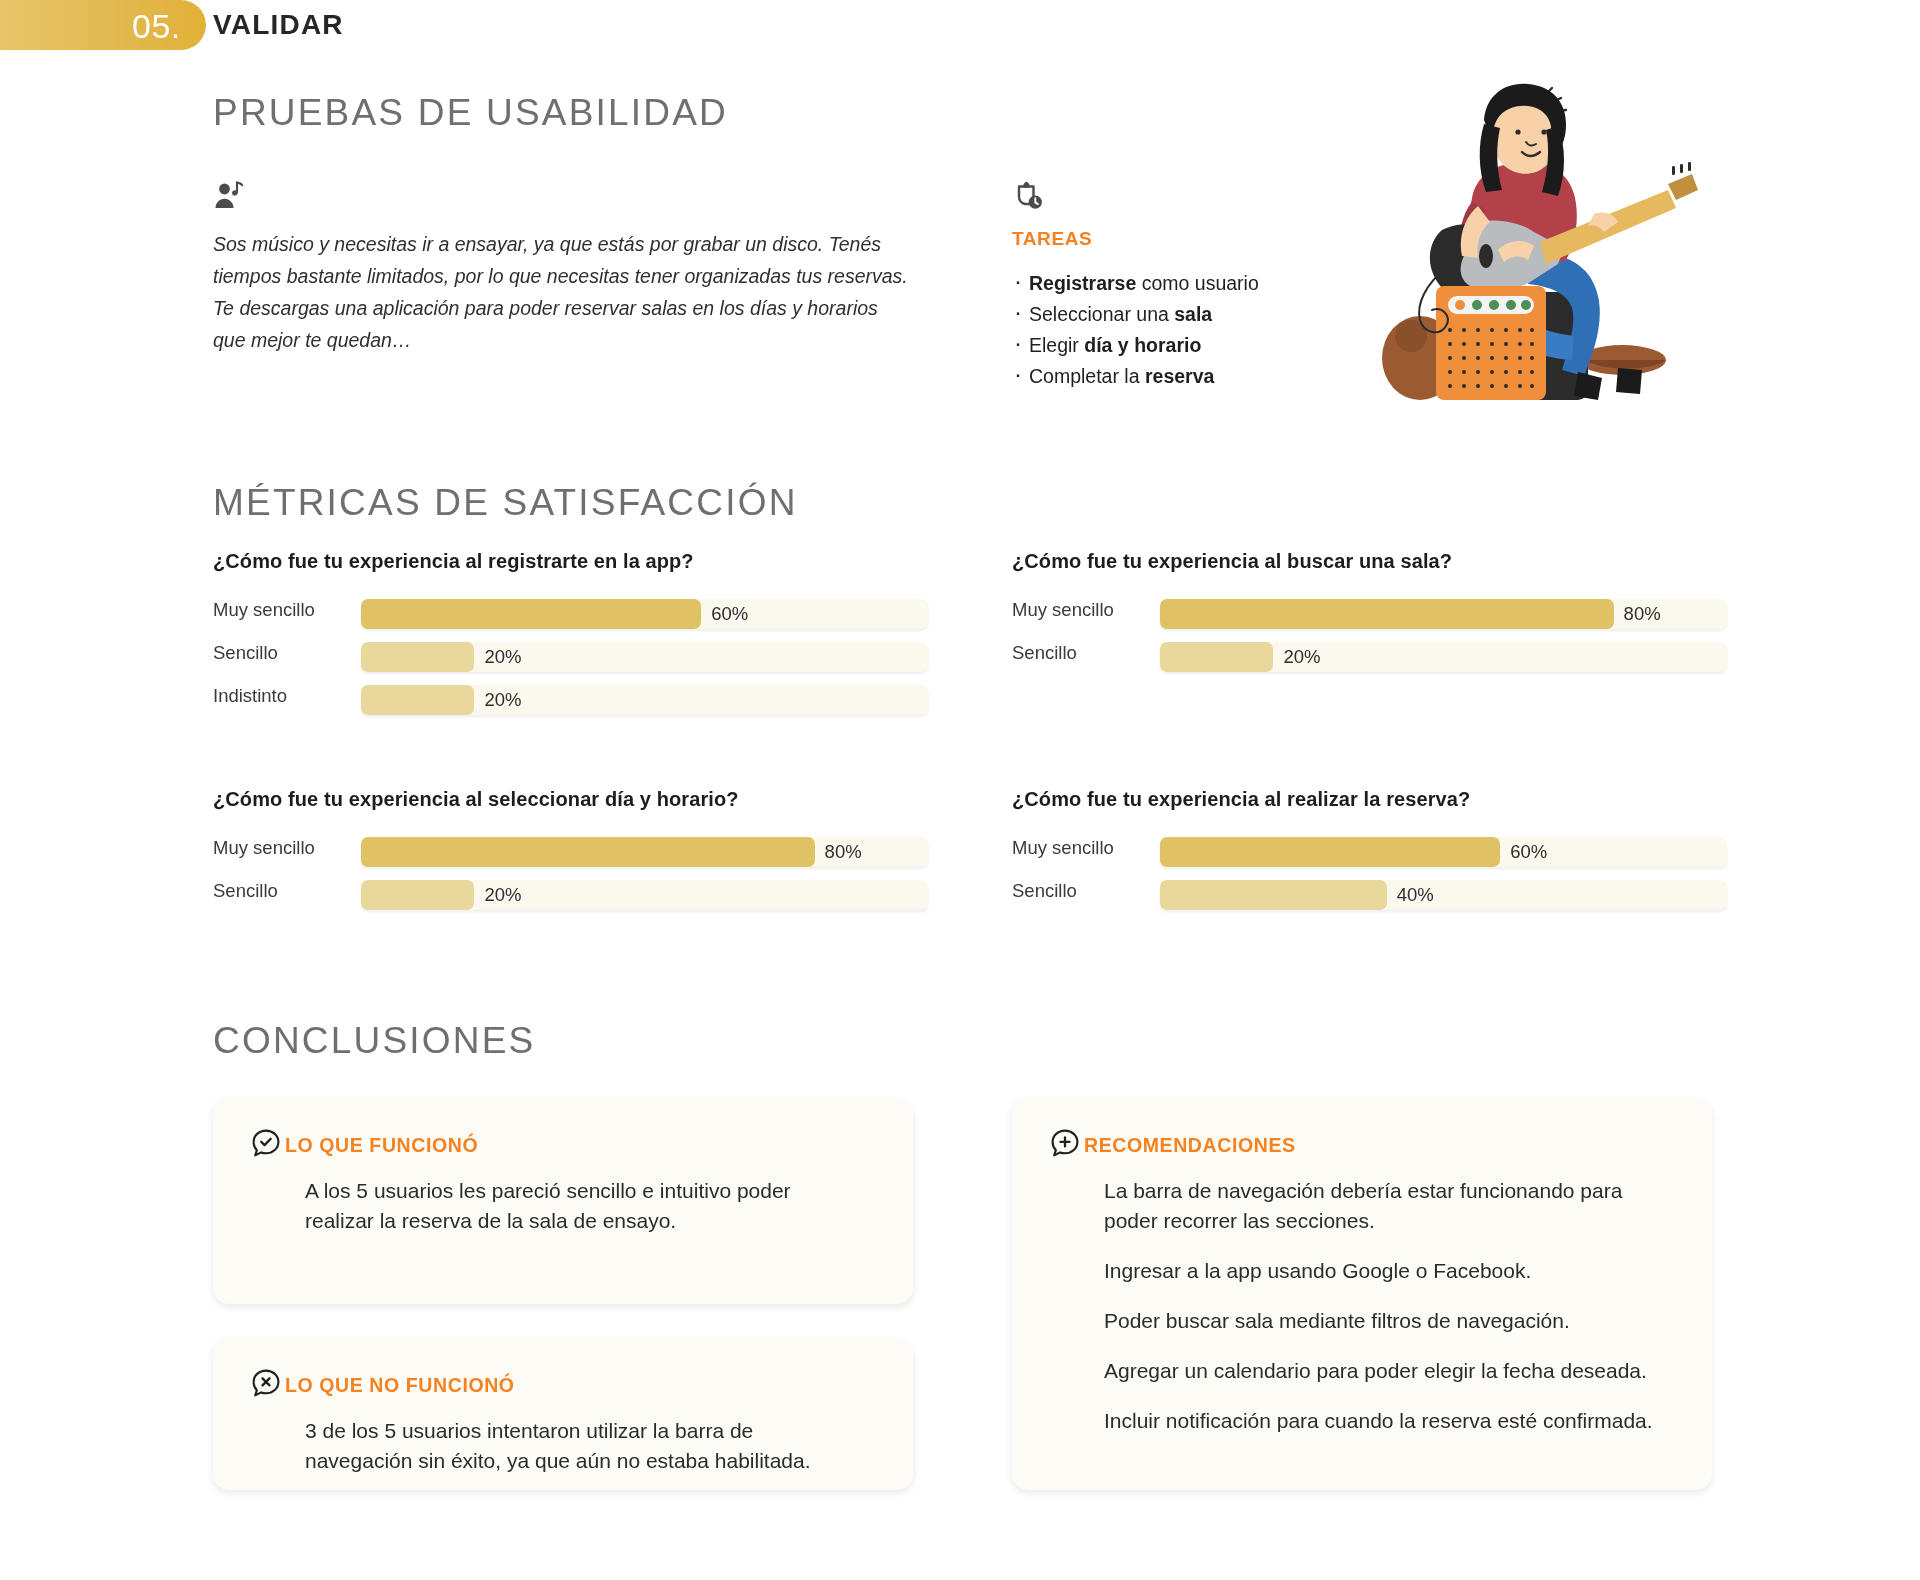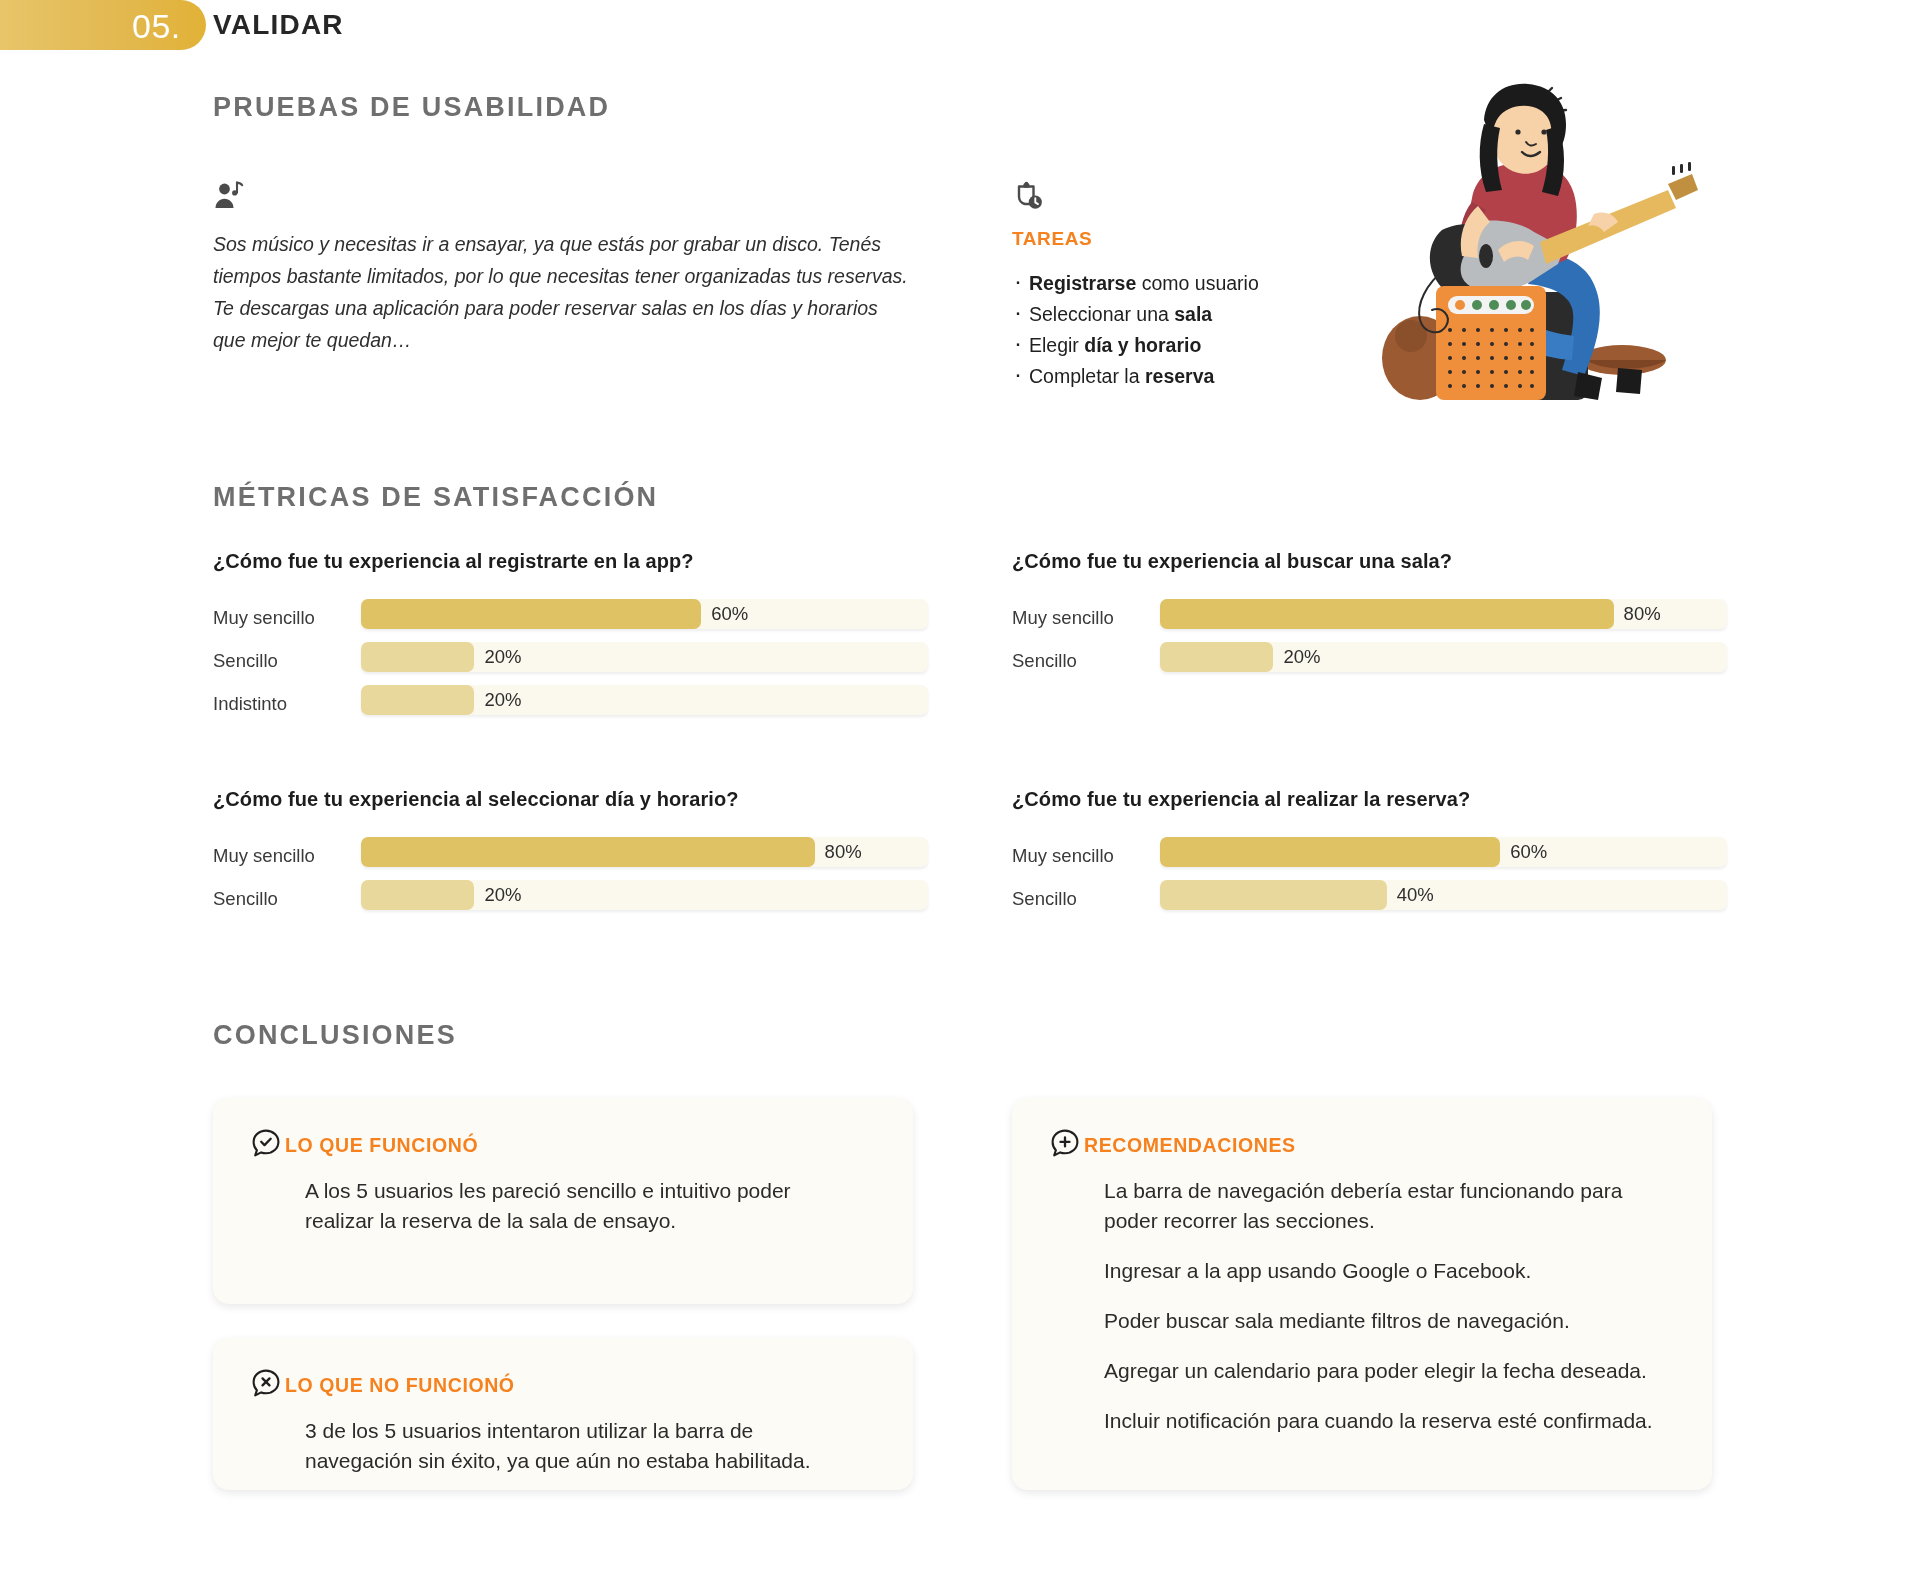--- a/index.html
+++ b/index.html
@@ -26,21 +26,21 @@
     position:absolute;left:132px;top:7px;
     font-size:34px;font-weight:400;color:#ffffff;letter-spacing:.5px;
   }
   .header-title{
     position:absolute;left:213px;top:9px;
     font-size:28px;font-weight:700;color:#262626;letter-spacing:1.2px;
   }
   
   .sec-title{
     position:absolute;
-    font-size:27px;font-weight:700;color:#6f6f6f;letter-spacing:2.2px;
+    font-size:37px;font-weight:400;color:#6f6f6f;letter-spacing:2.2px;
   }
   #sec-pruebas{left:213px;top:92px;}
   #sec-metricas{left:213px;top:482px;}
   #sec-conclusiones{left:213px;top:1020px;}
 
   
   .block{position:absolute;}
   #scenario{left:213px;top:180px;width:700px;}
   #tasks{left:1012px;top:180px;width:420px;}
   .blk-icon{display:block;width:34px;height:34px;margin-bottom:14px;}
@@ -70,21 +70,21 @@
   .chart{position:absolute;width:715px;}
   #chart-0{left:213px;top:550px;}
   #chart-1{left:1012px;top:550px;}
   #chart-2{left:213px;top:788px;}
   #chart-3{left:1012px;top:788px;}
   .chart-q{
     font-size:20px;font-weight:700;color:#1d1d1d;
     margin:0 0 26px 0;letter-spacing:.1px;
   }
   .row{
-    display:flex;align-items:flex-end;height:30px;margin-bottom:13px;
+    display:flex;align-items:flex-start;height:30px;margin-bottom:13px;
   }
   .row-label{
     width:148px;flex:0 0 148px;
     font-size:18.5px;color:#3a3a3a;
   }
   .track{
     position:relative;flex:1;height:30px;
     background:#fbf8ee;border-radius:7px;
     box-shadow:0 2px 3px rgba(0,0,0,.07);
   }

